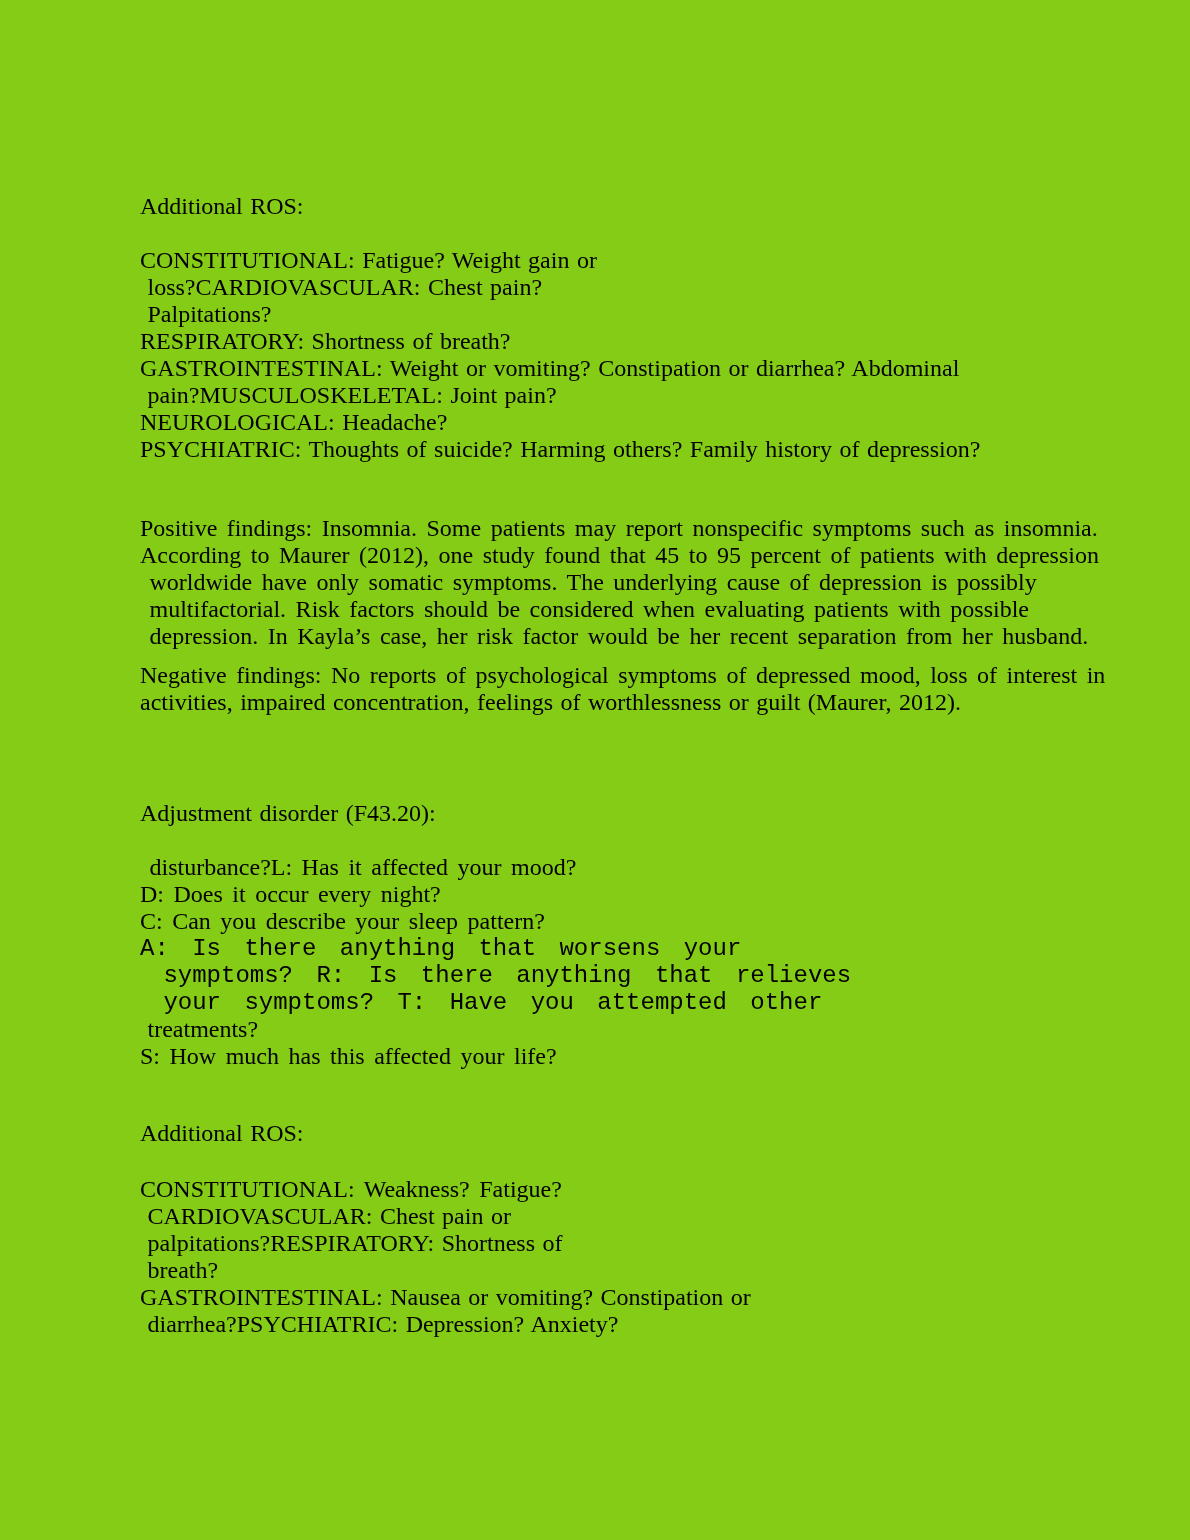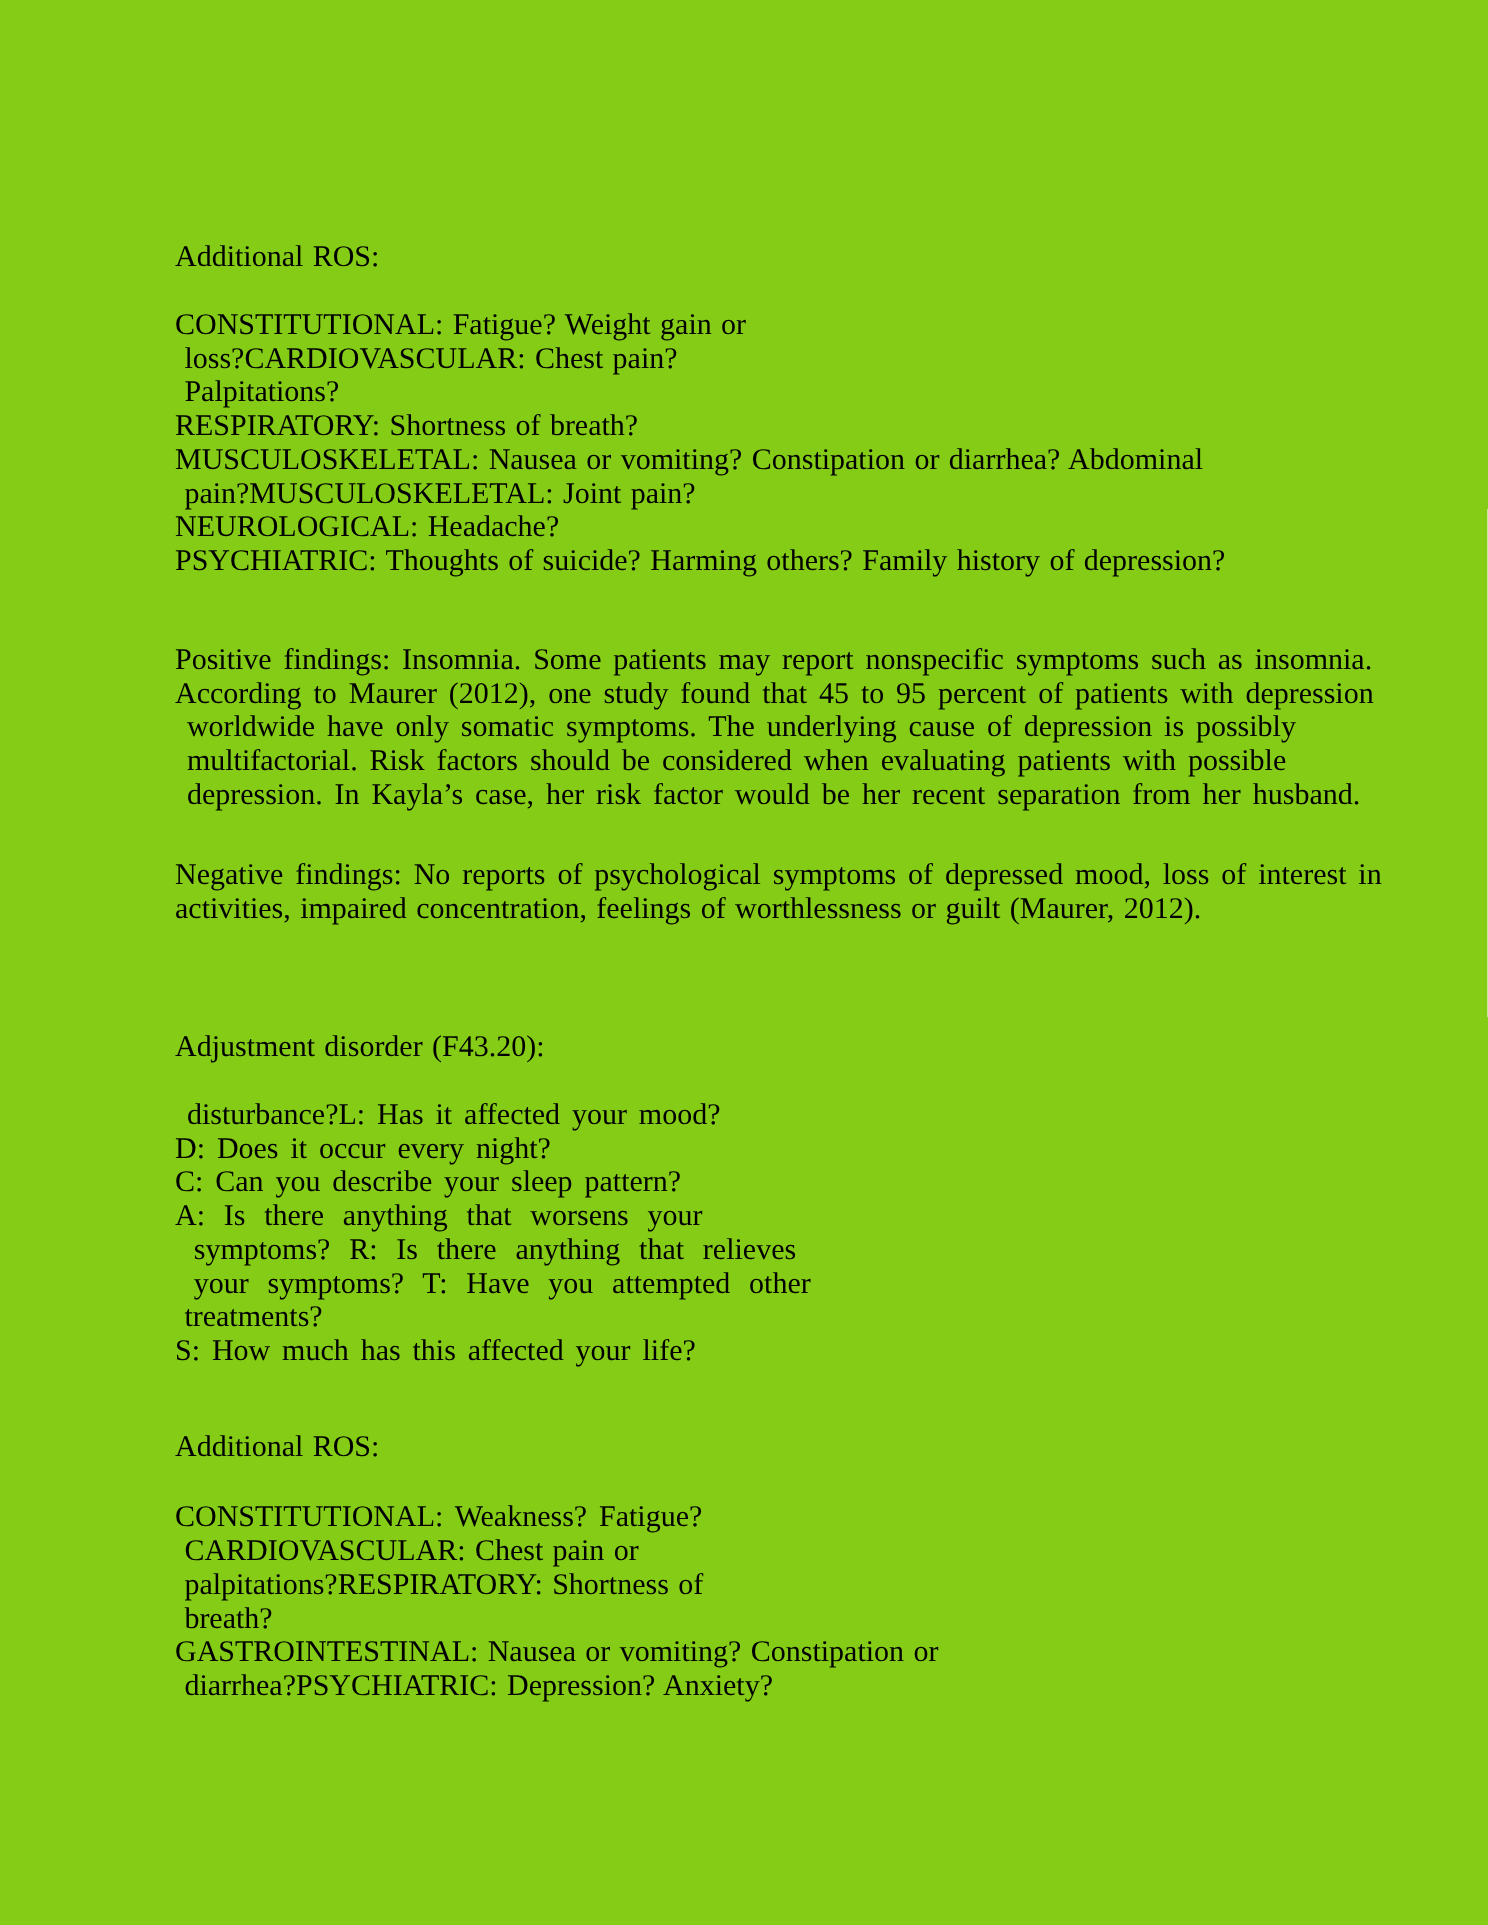--- a/index.html
+++ b/index.html
@@ -20,45 +20,45 @@
     padding: 193px 130px 0 140px;
   }
   .block { margin: 0; padding: 0; }
   .line {
     white-space: pre;          
     line-height: 27px;
     height: 27px;
     word-spacing: 1.5px;       
   }
   .line.spread  { word-spacing: 3.5px; }  
-  .line.stretch { word-spacing: 9px;   }  
+  .line.stretch { word-spacing: 9px; font-family: Liberation Mono, monospace;   }  
   .block.bold .line { font-weight: normal; }
 
   .gap-after-ros1      { margin-top: 27px; }
   .gap-before-positive { margin-top: 52px; }
-  .gap-before-negative { margin-top: 37px; }
+  .gap-before-negative { margin-top: 12px; }
   .gap-before-heading  { margin-top: 84px; }
   .gap-before-oldcarts { margin-top: 27px; }
   .gap-before-addros2  { margin-top: 50px; }
   .gap-before-ros2     { margin-top: 29px; }
 </style>
 </head>
 <body>
 
 <main class="page">
   <section class="block">
       <div class="line">Additional ROS:</div>
     </section>
 
   <section class="block gap-after-ros1">
       <div class="line">CONSTITUTIONAL: Fatigue? Weight gain or</div>
       <div class="line"> loss?CARDIOVASCULAR: Chest pain?</div>
       <div class="line"> Palpitations?</div>
       <div class="line">RESPIRATORY: Shortness of breath?</div>
-      <div class="line">MUSCULOSKELETAL: Nausea or vomiting? Constipation or diarrhea? Abdominal</div>
+      <div class="line">GASTROINTESTINAL: Weight or vomiting? Constipation or diarrhea? Abdominal</div>
       <div class="line"> pain?MUSCULOSKELETAL: Joint pain?</div>
       <div class="line">NEUROLOGICAL: Headache?</div>
       <div class="line">PSYCHIATRIC: Thoughts of suicide? Harming others? Family history of depression?</div>
     </section>
 
   <section class="block gap-before-positive">
       <div class="line spread">Positive findings: Insomnia. Some patients may report nonspecific symptoms such as insomnia.</div>
       <div class="line spread">According to Maurer (2012), one study found that 45 to 95 percent of patients with depression</div>
       <div class="line spread"> worldwide have only somatic symptoms. The underlying cause of depression is possibly</div>
       <div class="line spread"> multifactorial. Risk factors should be considered when evaluating patients with possible</div>

